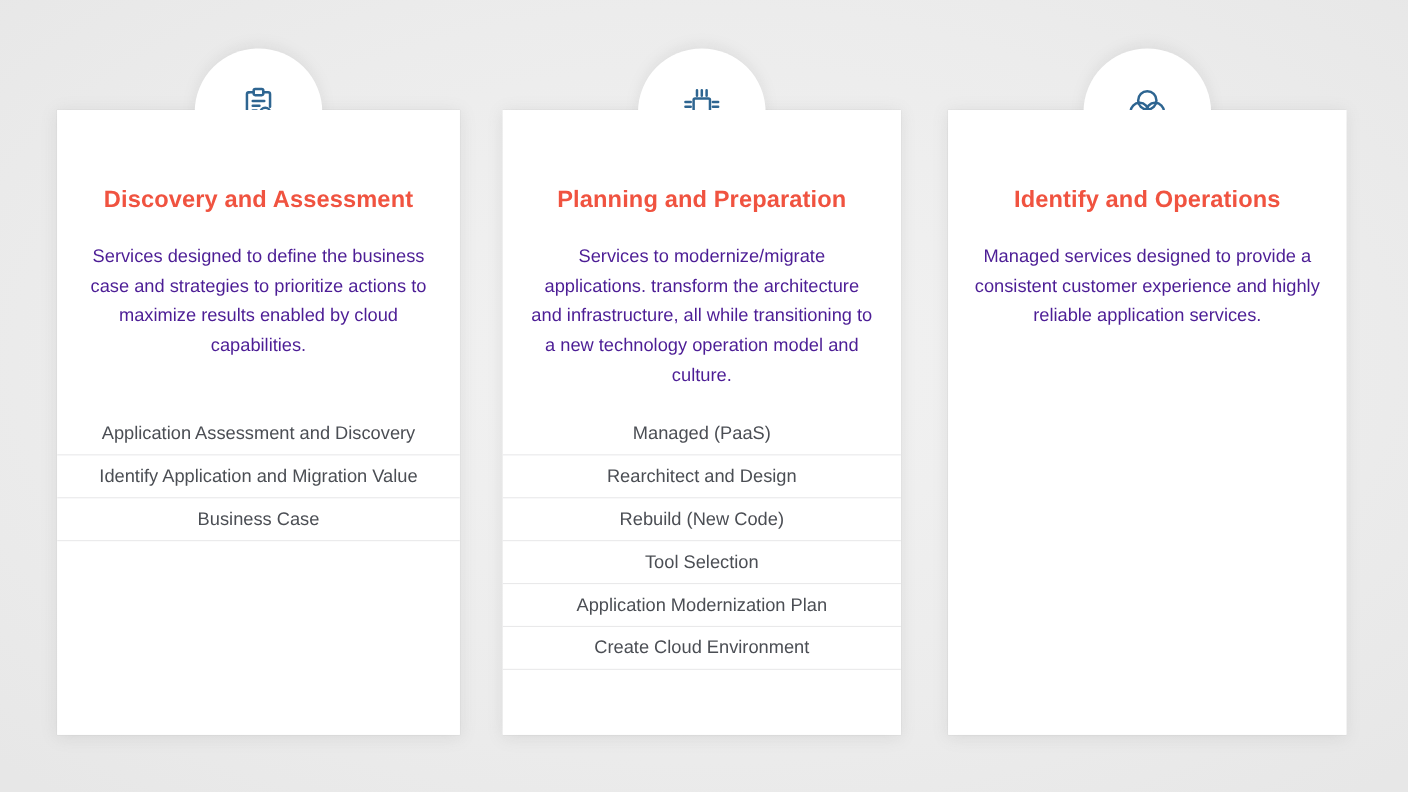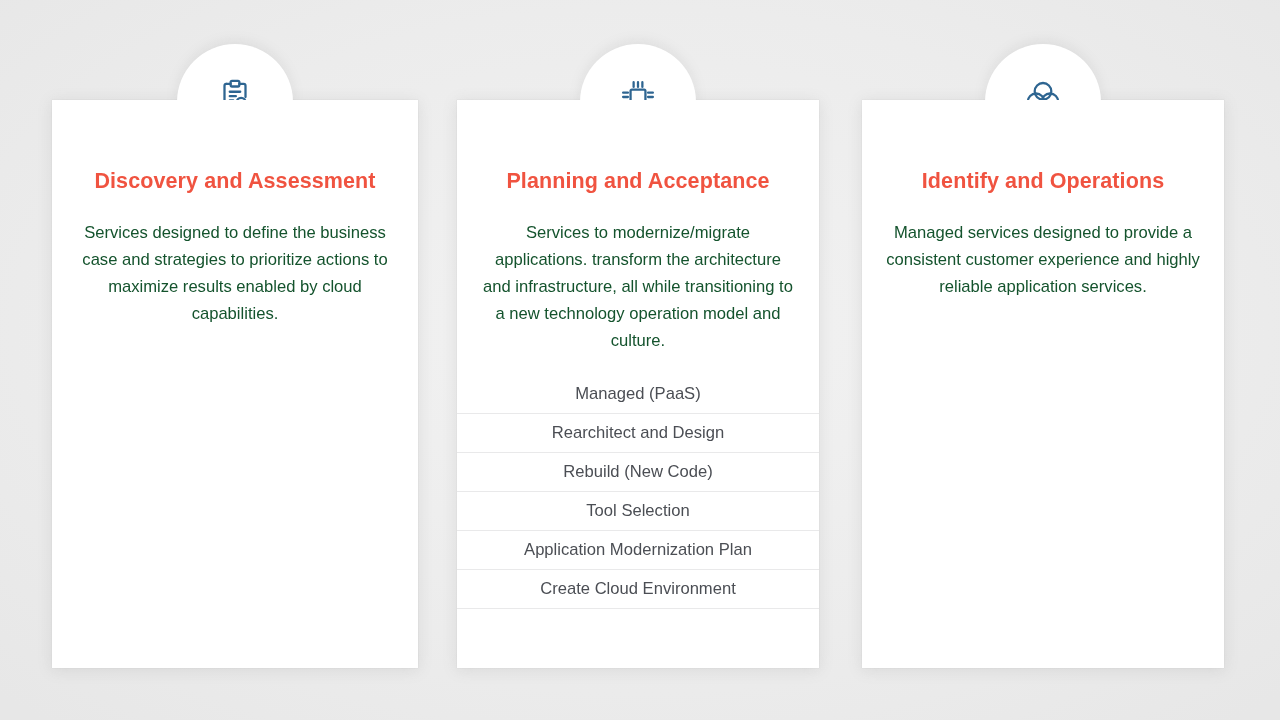--- a/index.html
+++ b/index.html
@@ -88,21 +88,21 @@
     letter-spacing: 0.1px;
     color: #f05340;
   }
 
   .card-desc {
     margin: 0;
     padding: 24px 24px 0 24px;
     text-align: center;
     font-size: 16.6px;
     line-height: 27px;
-    color: #14532d;
+    color: #4c1d95;
   }
 
   .spacer { flex: 0 0 auto; }
 
   .item-list {
     margin: 0;
     padding: 0;
     list-style: none;
   }
   .item {
@@ -133,39 +133,44 @@
             <circle cx="31" cy="30.5" r="5.4"></circle>
             <path d="M35.2 34.7 39 38.5"></path>
           </g>
         </svg>
       </span>
     </div>
     <div class="card-inner">
       <h2 class="card-title">Discovery and Assessment</h2>
       <p class="card-desc">Services designed to define the business case and strategies to prioritize actions to maximize results enabled by cloud capabilities.</p>
       <div class="spacer" style="height:48px"></div>
+      <ul class="item-list">
+        <li class="item first">Application Assessment and Discovery</li>
+        <li class="item">Identify Application and Migration Value</li>
+        <li class="item last">Business Case</li>
+      </ul>
     </div>
   </div>
 
   <div class="card card-2">
     <div class="tab">
       <span class="tab-icon">
         <svg width="42" height="42" viewBox="0 0 48 48" aria-hidden="true">
           <g fill="none" stroke="#2e6591" stroke-width="2.6" stroke-linecap="round" stroke-linejoin="round">
             <rect x="15.5" y="15.5" width="17" height="17" rx="1.6"></rect>
             <path d="M19 7v5.5M24 7v5.5M29 7v5.5"></path>
             <path d="M19 35.5V41M24 35.5V41M29 35.5V41"></path>
             <path d="M7 19h5.5M7 24h5.5M7 29h5.5"></path>
             <path d="M35.5 19H41M35.5 24H41M35.5 29H41"></path>
           </g>
         </svg>
       </span>
     </div>
     <div class="card-inner">
-      <h2 class="card-title">Planning and Acceptance</h2>
+      <h2 class="card-title">Planning and Preparation</h2>
       <p class="card-desc">Services to modernize/migrate applications. transform the architecture and infrastructure, all while transitioning to a new technology operation model and culture.</p>
       <div class="spacer" style="height:21px"></div>
       <ul class="item-list">
         <li class="item first">Managed (PaaS)</li>
         <li class="item">Rearchitect and Design</li>
         <li class="item">Rebuild (New Code)</li>
         <li class="item">Tool Selection</li>
         <li class="item">Application Modernization Plan</li>
         <li class="item last">Create Cloud Environment</li>
       </ul>

